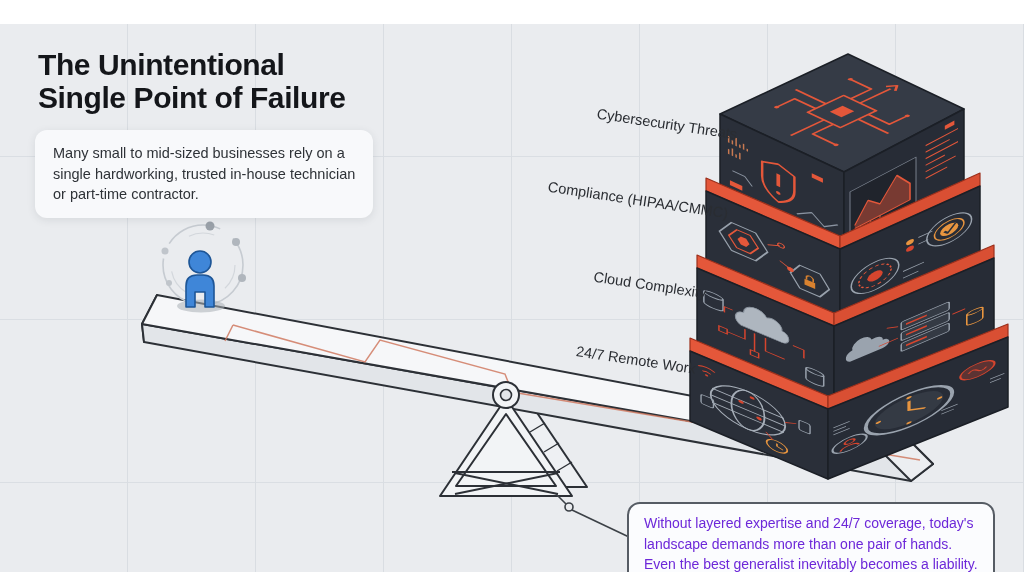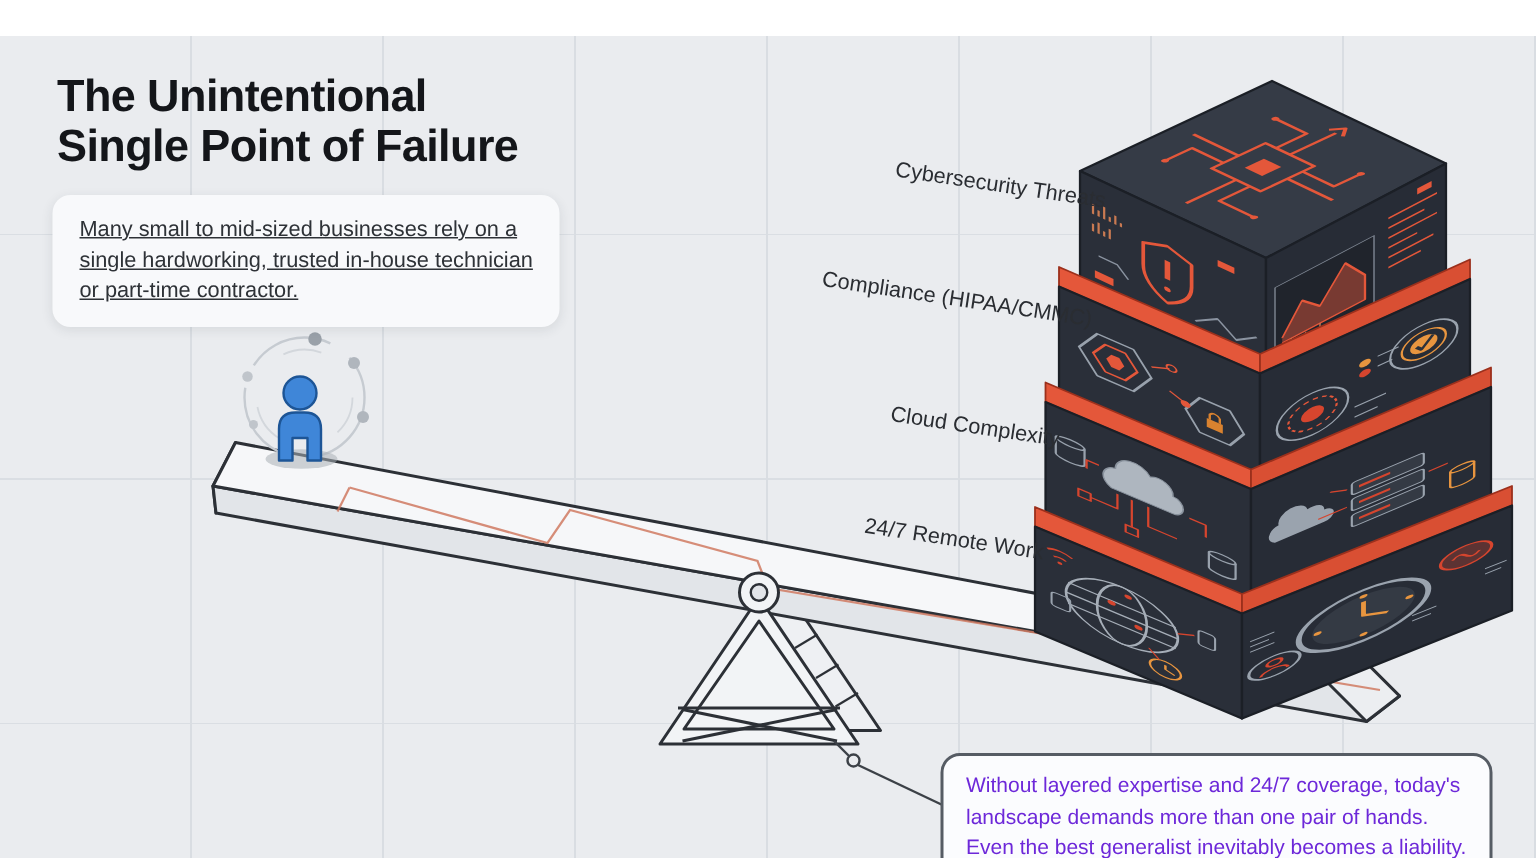--- a/index.html
+++ b/index.html
@@ -16,21 +16,21 @@
   .abs{position:absolute;}
   #title{
     left:38px;top:24px;font-size:30px;font-weight:700;line-height:1.1;
     color:#14161a;letter-spacing:-0.4px;white-space:pre-line;
   }
   .note{
     background:#f8f9fb;border-radius:12px;padding:13px 18px;
     font-size:14.5px;line-height:1.42;color:#2e3237;white-space:pre-line;
     box-shadow:0 2px 8px rgba(40,45,55,0.10);
   }
-  #note-intro{left:35px;top:106px;text-decoration:underline;}
+  #note-intro{left:35px;top:106px;}
   #note-conclusion{
     left:627px;top:478px;background:#fbfcfe;border:2px solid #565c64;
     border-radius:13px;padding:9px 15px;font-size:14px;line-height:1.48;color:#6d28d9;
     box-shadow:none;
   }
   .stack-label{
     font-size:14.5px;color:#2a2d32;white-space:nowrap;
     transform:translate(-50%,-50%) rotate(8.5deg);
   }
   #watermark{

